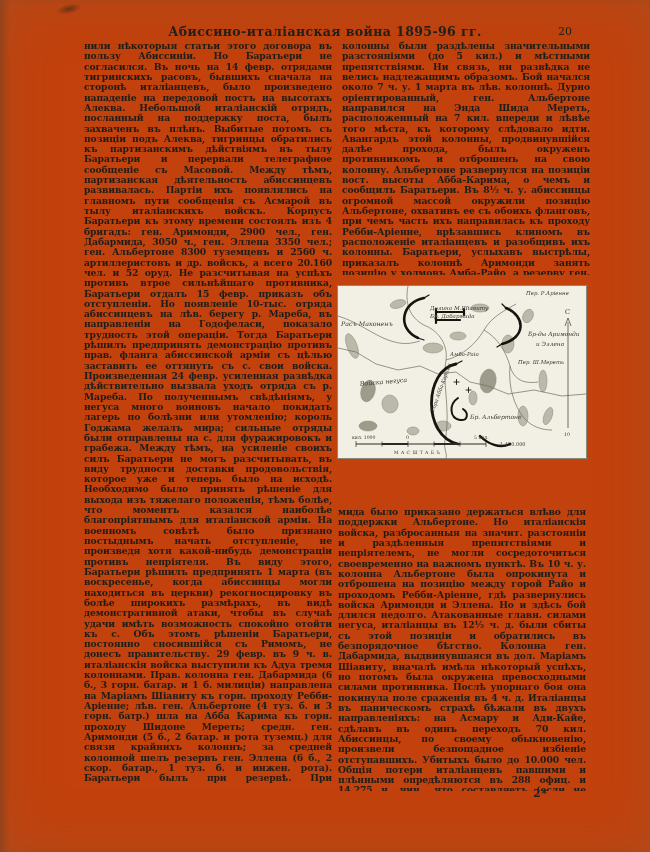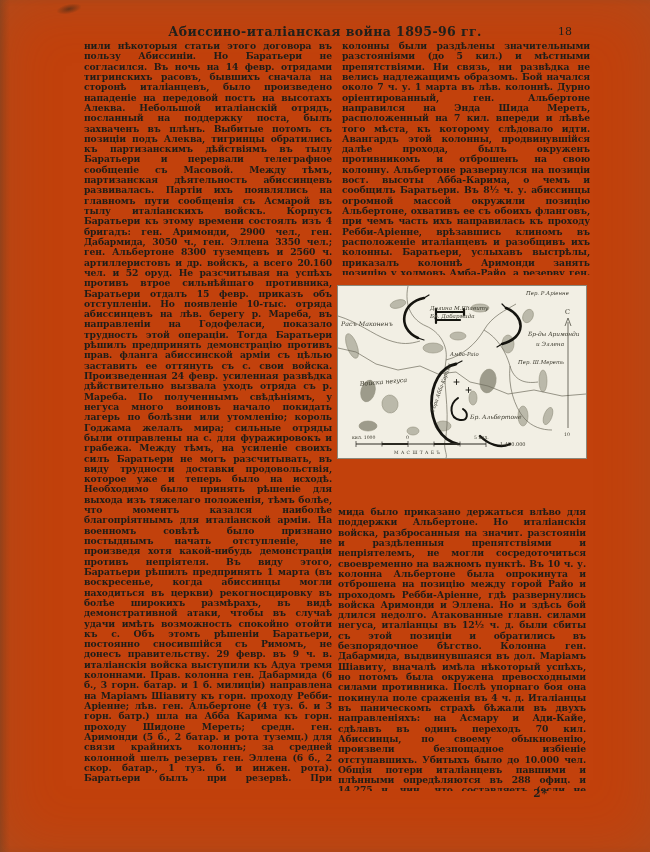--- a/index.html
+++ b/index.html
@@ -58,21 +58,21 @@
   .map-print{font-family:"DejaVu Serif","Liberation Serif",serif;fill:#3a382c;}
 </style>
 </head>
 <body>
 
 <div class="page">
   <div class="smudge"></div>
   <div class="edge-shade"></div>
 
   <div class="header-title">Абиссино-италіанская война 1895-96 гг.</div>
-  <div class="page-num">18</div>
+  <div class="page-num">20</div>
 
   <div class="col col-left">нили нѣкоторыя статьи этого договора въ пользу Абиссиніи. Но Баратьери не согласился. Въ ночь на 14 февр. отрядами тигринскихъ расовъ, бывшихъ сначала на сторонѣ италіанцевъ, было произведено нападеніе на передовой постъ на высотахъ Алеква. Небольшой италіанскій отрядъ, посланный на поддержку поста, былъ захваченъ въ плѣнъ. Выбитые потомъ съ позиціи подъ Алеква, тигринцы обратились къ партизанскимъ дѣйствіямъ въ тылу Баратьери и перервали телеграфное сообщеніе съ Масовой. Между тѣмъ, партизанская дѣятельность абиссинцевъ развивалась. Партіи ихъ появлялись на главномъ пути сообщенія съ Асмарой въ тылу италіанскихъ войскъ. Корпусъ Баратьери къ этому времени состоялъ изъ 4 бригадъ: ген. Аримонди, 2900 чел., ген. Дабармида, 3050 ч., ген. Эллена 3350 чел.; ген. Альбертоне 8300 туземцевъ и 2560 ч. артиллеристовъ и др. войскъ, а всего 20.160 чел. и 52 оруд. Не разсчитывая на успѣхъ противъ втрое сильнѣйшаго противника, Баратьери отдалъ 15 февр. приказъ объ отступленіи. Но появленіе 10-тыс. отряда абиссинцевъ на лѣв. берегу р. Мареба, въ направленіи на Годофеласи, показало трудность этой операціи. Тогда Баратьери рѣшилъ предпринять демонстрацію противъ прав. фланга абиссинской арміи съ цѣлью заставить ее оттянуть съ с. свои войска. Произведенная 24 февр. усиленная развѣдка дѣйствительно вызвала уходъ отряда съ р. Мареба. По полученнымъ свѣдѣніямъ, у негуса много воиновъ начало покидать лагерь по болѣзни или утомленію; король Годжама желалъ мира; сильные отряды были отправлены на с. для фуражировокъ и грабежа. Между тѣмъ, на усиленіе своихъ силъ Баратьери не могъ разсчитывать, въ виду трудности доставки продовольствія, которое уже и теперь было на исходѣ. Необходимо было принять рѣшеніе для выхода изъ тяжелаго положенія, тѣмъ болѣе, что моментъ казался наиболѣе благопріятнымъ для италіанской арміи. На военномъ совѣтѣ было признано постыднымъ начать отступленіе, не произведя хотя какой-нибудь демонстраціи противъ непріятеля. Въ виду этого, Баратьери рѣшилъ предпринять 1 марта (въ воскресенье, когда абиссинцы могли находиться въ церкви) рекогносцировку въ болѣе широкихъ размѣрахъ, въ видѣ демонстративной атаки, чтобы въ случаѣ удачи имѣть возможность спокойно отойти къ с. Объ этомъ рѣшеніи Баратьери, постоянно сносившійся съ Римомъ, не донесъ правительству. 29 февр. въ 9 ч. в. италіанскія войска выступили къ Адуа тремя колоннами. Прав. колонна ген. Дабармида (6 б., 3 горн. батар. и 1 б. милиціи) направлена на Маріамъ Шіавиту къ горн. проходу Ребби-Аріенне; лѣв. ген. Альбертоне (4 туз. б. и 3 горн. батр.) шла на Абба Карима къ горн. проходу Шидоне Мереть; средн. ген. Аримонди (5 б., 2 батар. и рота туземц.) для связи крайнихъ колоннъ; за средней колонной шелъ резервъ ген. Эллена (6 б., 2 скор. батар., 1 туз. б. и инжен. рота). Баратьери былъ при резервѣ. При составленіи диспозиціи, у Баратьери не имѣлось достаточно вѣрныхъ свѣдѣній ни о расположеніи противника, ни о мѣстности. Рекогносцировка не была произведена, а руководствовались кроки, составленнымъ въ штабѣ отряда по разсказамъ туземцевъ; офицерамъ отряда не было сообщено о цѣли ночного марша. Во время похода</div>
   <div class="col col-right-top">колонны были раздѣлены значительными разстояніями (до 5 кил.) и мѣстными препятствіями. Ни связь, ни развѣдка не велись надлежащимъ образомъ. Бой начался около 7 ч. у. 1 марта въ лѣв. колоннѣ. Дурно оріентированный, ген. Альбертоне направился на Энда Шида Мереть, расположенный на 7 кил. впереди и лѣвѣе того мѣста, къ которому слѣдовало идти. Авангардъ этой колонны, продвинувшійся далѣе прохода, былъ окруженъ противникомъ и отброшенъ на свою колонну. Альбертоне развернулся на позиціи вост. высоты Абба-Карима, о чемъ и сообщилъ Баратьери. Въ 8½ ч. у. абиссинцы огромной массой окружили позицію Альбертоне, охвативъ ее съ обоихъ фланговъ, при чемъ часть ихъ направилась къ проходу Ребби-Аріенне, врѣзавшись клиномъ въ расположеніе италіанцевъ и разобщивъ ихъ колонны. Баратьери, услыхавъ выстрѣлы, приказалъ колоннѣ Аримонди занять позицію у холмовъ Амба-Райо, а резерву ген. Эллена поддержать лѣв. колонну. Ген. Дабар-</div>
 
   <figure class="map-figure">
     <svg width="248" height="172" viewBox="0 0 248 172">
 
       <g fill="#b2b0a0" stroke="#84826f" stroke-width="0.6" opacity="0.85">
         <ellipse cx="14" cy="60" rx="5" ry="13" transform="rotate(-20 14 60)"></ellipse>
         <ellipse cx="30" cy="105" rx="7" ry="11" transform="rotate(15 30 105)" fill="#8f8d7c"></ellipse>

